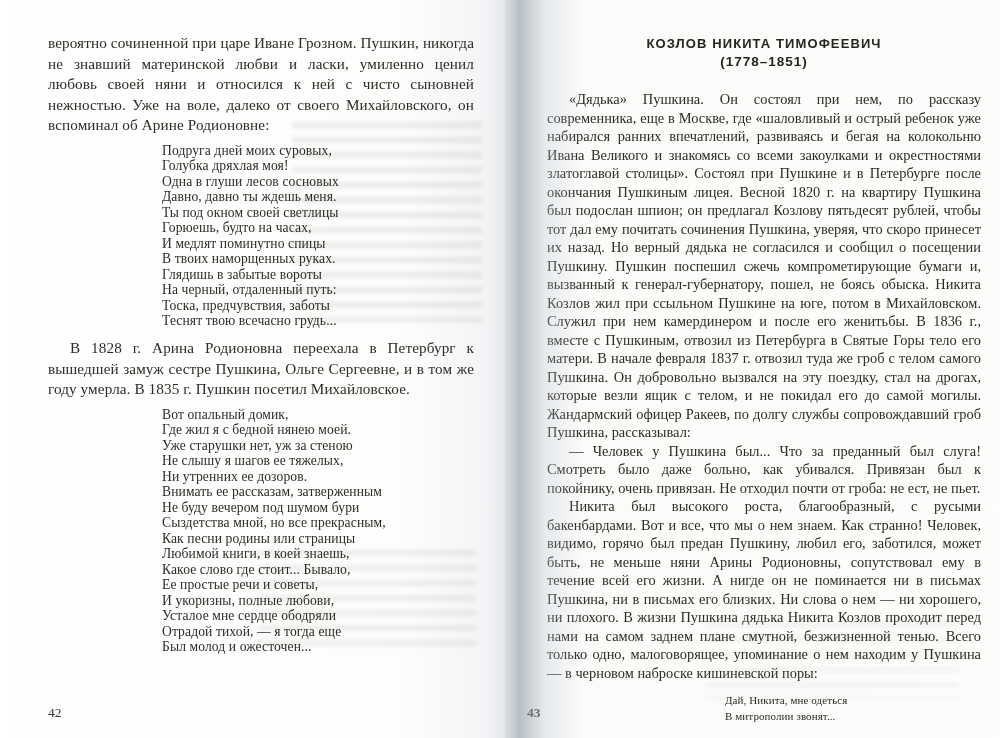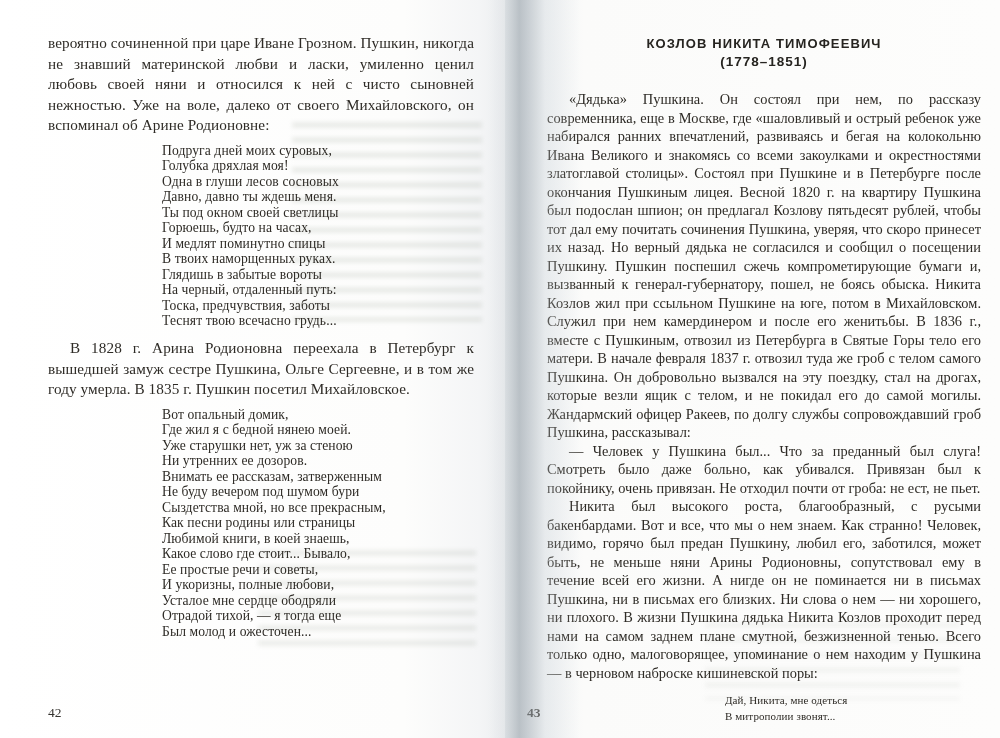--- a/index.html
+++ b/index.html
@@ -107,20 +107,21 @@
         <div>Глядишь в забытые вороты</div>
         <div>На черный, отдаленный путь:</div>
         <div>Тоска, предчувствия, заботы</div>
         <div>Теснят твою всечасно грудь...</div>
       </div>
     <p class="body indent">В 1828 г. Арина Родионовна переехала в Петербург к вышедшей замуж сестре Пушкина, Ольге Сергеевне, и в том же году умерла. В 1835 г. Пушкин посетил Михайловское.</p>
     <div class="poem">
         <div>Вот опальный домик,</div>
         <div>Где жил я с бедной нянею моей.</div>
         <div>Уже старушки нет, уж за стеною</div>
+        <div>Не слышу я шагов ее тяжелых,</div>
         <div>Ни утренних ее дозоров.</div>
         <div>Внимать ее рассказам, затверженным</div>
         <div>Не буду вечером под шумом бури</div>
         <div>Сыздетства мной, но все прекрасным,</div>
         <div>Как песни родины или страницы</div>
         <div>Любимой книги, в коей знаешь,</div>
         <div>Какое слово где стоит... Бывало,</div>
         <div>Ее простые речи и советы,</div>
         <div>И укоризны, полные любови,</div>
         <div>Усталое мне сердце ободряли</div>

